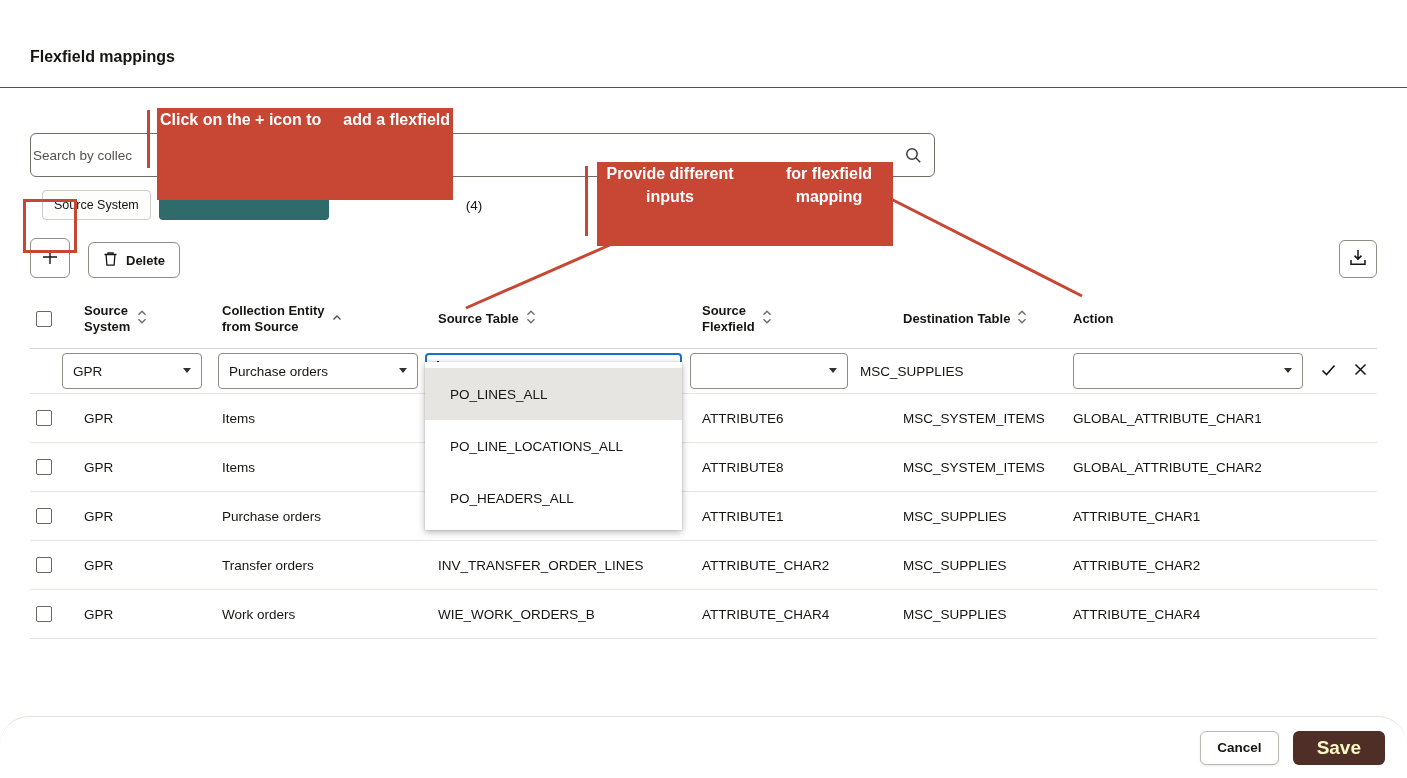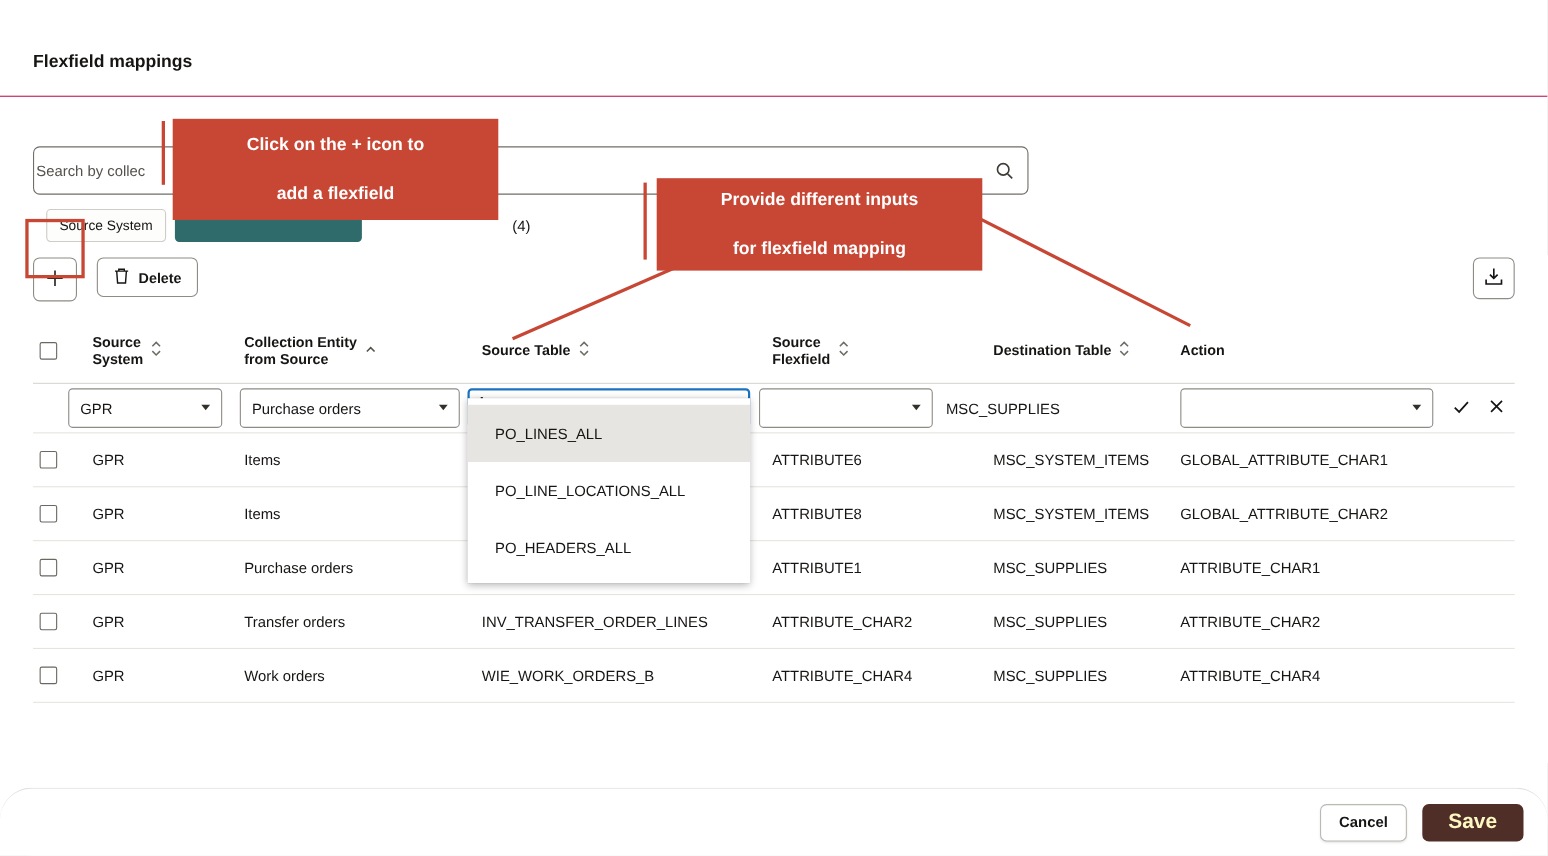--- a/index.html
+++ b/index.html
@@ -22,21 +22,21 @@
   .search-icon { position:absolute; right:13px; top:13px; width:18px; height:18px; }
 
   
   .chips-row { margin-top:13px; display:flex; align-items:center; height:30px; }
   .chip { height:30px; display:flex; align-items:center; padding:0 11px; border:1px solid #cfcbc6;
     border-radius:4px; background:#fdfdfc; font-size:12.5px; color:#161513; box-sizing:border-box;margin-left:12px; }
   .chip-teal { width:170px; margin-left:8px; background:#2f6b6b; border:none; border-radius:4px; height:30px; color:#fff; }
   .chip-count { margin-left:137px; font-size:13.5px; color:#161513; }
 
   
-  .toolbar-row { margin-top:14px; display:flex; align-items:flex-start; height:44px; }
+  .toolbar-row { margin-top:14px; display:flex; align-items:flex-end; height:44px; }
   .btn-add { width:40px; height:40px; border:1px solid #8f8b85; border-radius:6px; background:#fff;
     display:flex; align-items:center; justify-content:center; cursor:pointer; }
   .btn-delete { margin-left:18px; height:36px; border:1px solid #8f8b85; border-radius:6px; background:#fff;
     display:flex; align-items:center; gap:8px; padding:0 14px; font-size:13px; font-weight:bold; color:#161513; cursor:pointer; }
   .btn-download { margin-left:auto; width:38px; height:38px; border:1px solid #8f8b85; border-radius:6px; background:#fff;
     display:flex; align-items:center; justify-content:center; cursor:pointer; }
 
   
   .table { margin-top:12px; }
   .grid { display:grid; grid-template-columns:48px 138px 216px 264px 201px 170px 250px 1fr; align-items:center; }
@@ -60,21 +60,21 @@
   .icon-btn { background:none; border:none; padding:0; cursor:pointer; display:flex; align-items:center; }
 
   
   .dropdown-panel { position:absolute; left:425px; top:362px; width:257px; background:#fff; z-index:20;
     box-shadow:0 2px 7px rgba(0,0,0,0.30), 0 0 1px rgba(0,0,0,0.25); padding:6px 0; box-sizing:border-box; }
   .dd-item { height:52px; display:flex; align-items:center; padding-left:25px; font-size:13.5px; cursor:pointer; }
   .dd-item.highlighted { background:#e7e5e2; }
 
   
   .callout { position:absolute; background:#C74634; color:#fff; font-weight:bold; font-size:16px; line-height:1.45;
-    text-align:center; display:flex; flex-direction:column; justify-content:center; z-index:40;gap:22px; }
+    text-align:center; display:flex; flex-direction:row; justify-content:center; z-index:40;gap:22px; }
   .callout1 { left:157px; top:108px; width:296px; height:92px; }
   .callout2 { left:597px; top:162px; width:296px; height:84px; }
   .red-rect { position:absolute; left:23px; top:199px; width:54px; height:54px; border:3px solid #C74634;
     box-sizing:border-box; z-index:40; }
   .lines-overlay { position:absolute; left:0; top:0; width:1407px; height:778px; z-index:35; pointer-events:none; }
 
   
   .footer { position:absolute; left:0; bottom:0; width:100%; height:62px; box-sizing:border-box; background:#fff;
     border-top:1px solid #e4e1dd; display:flex; align-items:center; justify-content:flex-end; gap:14px; padding-right:22px; z-index:30;border-radius:29px; }
   .btn-cancel { height:34px; padding:0 16px; border:1px solid #bcb8b2; border-radius:6px; background:#fff;

